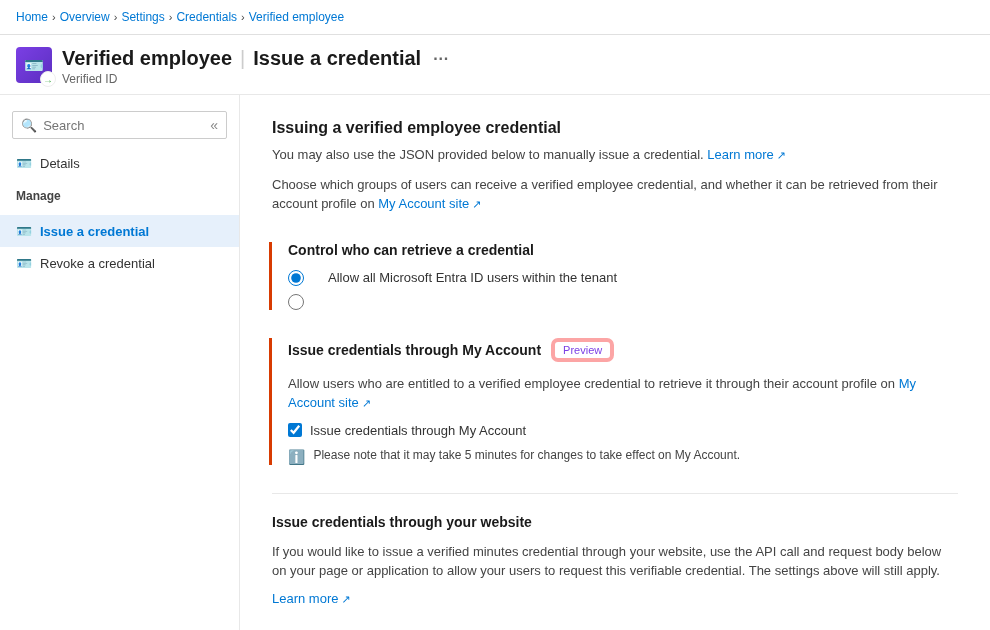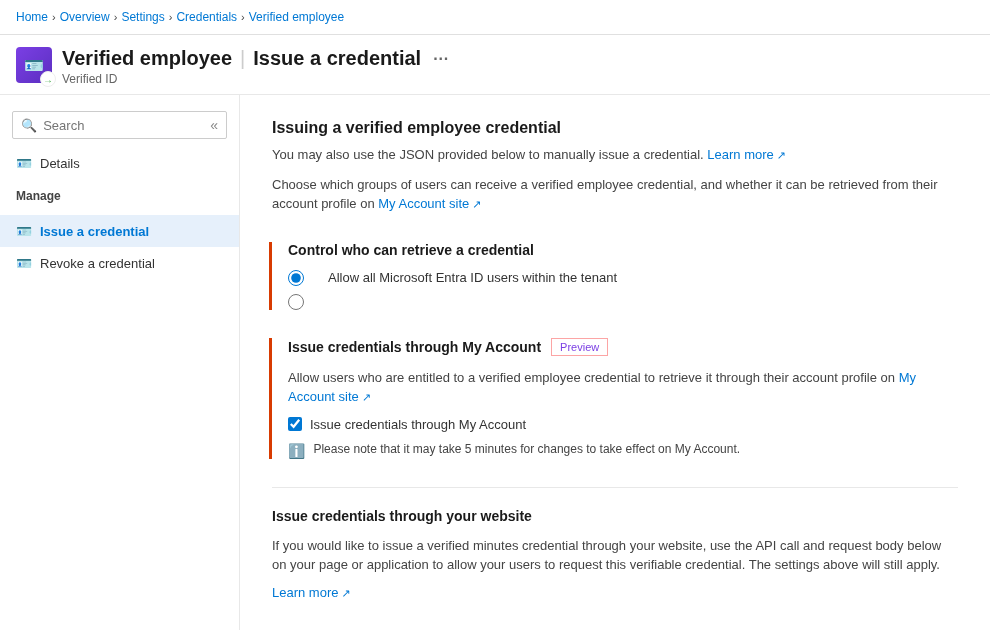--- a/index.html
+++ b/index.html
@@ -44,21 +44,21 @@
     .content h2 { font-size: 16px; font-weight: 600; color: #1a1a1a; margin-bottom: 8px; }
     .content p { font-size: 13px; color: #444; line-height: 1.5; margin-bottom: 10px; }
     .content a { color: #0078d4; text-decoration: none; }
     .external-link::after { content: ' ↗'; font-size: 11px; }
 
     .section { margin-bottom: 28px; }
     .section-with-bar { border-left: 3px solid #d83b01; padding-left: 16px; margin-left: -3px; }
 
     .section-title { font-size: 14px; font-weight: 600; color: #1a1a1a; margin-bottom: 12px; display: flex; align-items: center; gap: 10px; }
 
-    .preview-badge { border: 1px solid #fca5a5; color: #7b3fe4; font-size: 11px; padding: 2px 8px; border-radius: 0; font-weight: 400; }
+    .preview-badge { border: 4px solid #fca5a5; color: #7b3fe4; font-size: 11px; padding: 2px 8px; border-radius: 7px; font-weight: 400; }
 
     .radio-group { display: flex; flex-direction: column; gap: 8px; margin-bottom: 8px; }
     .radio-item { display: flex; align-items: center; gap: 24px; font-size: 13px; cursor: pointer; }
     .radio-item input[type="radio"] { accent-color: #0078d4; width: 16px; height: 16px; }
 
     .checkbox-item { display: flex; align-items: center; gap: 8px; font-size: 13px; cursor: pointer; margin-bottom: 10px; }
     .checkbox-item input[type="checkbox"] { accent-color: #0078d4; width: 14px; height: 14px; }
 
     .info-note { display: flex; align-items: flex-start; gap: 8px; font-size: 12px; color: #444; background: #fff; margin-top: 4px; }
     .info-icon { color: #0078d4; font-size: 14px; flex-shrink: 0; margin-top: 1px; }

